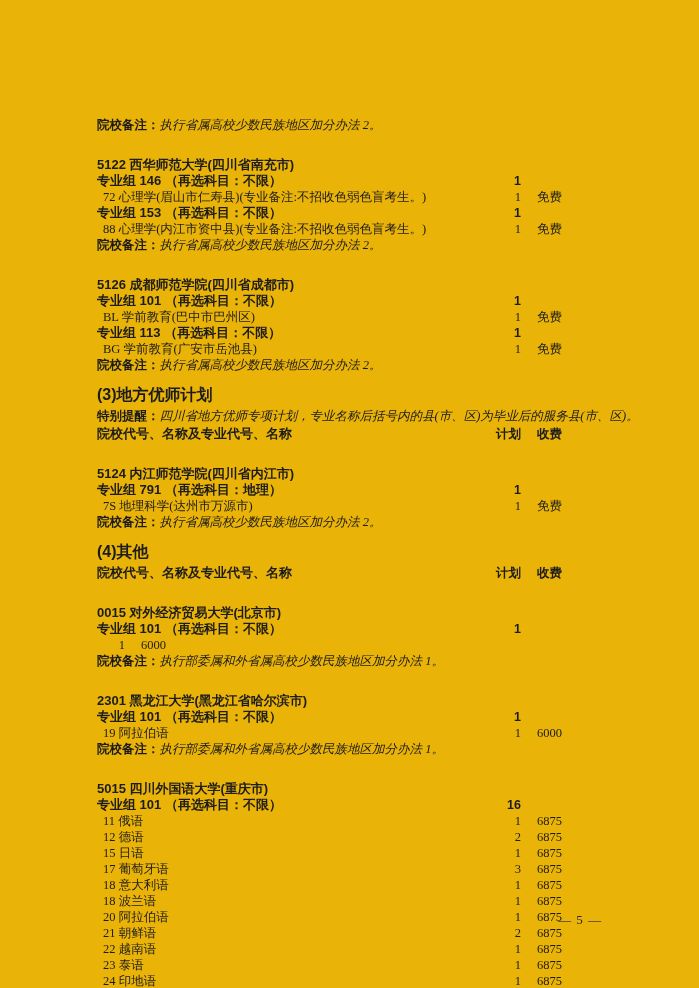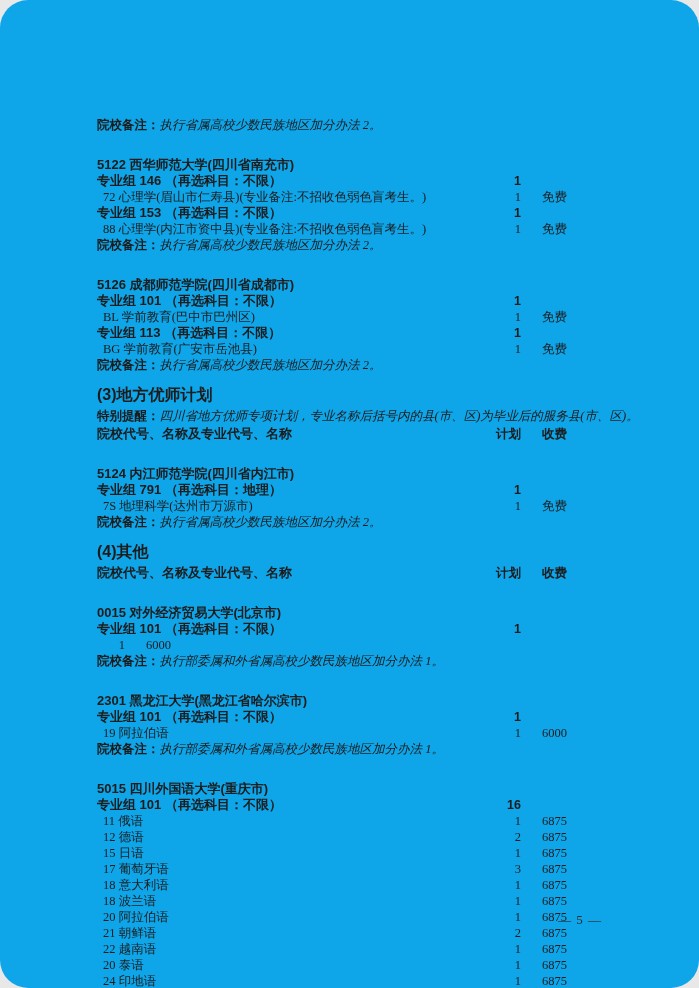--- a/index.html
+++ b/index.html
@@ -2,42 +2,41 @@
 <html><head>
 <meta charset="utf-8">
 <style>
   * { margin: 0; padding: 0; box-sizing: border-box; }
   html, body { background: #e8e8e8; }
   .page {
     position: relative;
     width: 699px;
     height: 988px;
     margin: 0 auto;
-    background: #0ea5e9;
+    background: #eab308;
     color: #1c1c1c;
     overflow: hidden;
-    border-radius: 28px;
   }
   .content {
     position: absolute;
     left: 97px;
     top: 117px;
     width: 470px;
   }
   .row {
     display: flex;
     align-items: baseline;
     height: 16px;
     line-height: 16px;
     font-size: 12.5px;
     font-family: "Liberation Serif", "DejaVu Serif", serif;
   }
   .cell-text { flex: 1 1 auto; white-space: nowrap; overflow: visible; }
   .cell-plan { flex: 0 0 28px; width: 28px; text-align: right; }
-  .cell-fee  { flex: 0 0 46px; width: 46px; padding-left: 16px; text-align: right; }
+  .cell-fee  { flex: 0 0 46px; width: 46px; padding-left: 16px; text-align: left; }
 
   .row.school .cell-text,
   .row.group  .cell-text,
   .row.header .cell-text {
     font-family: "Liberation Sans", "DejaVu Sans", sans-serif;
     font-weight: bold;
     font-size: 13px;
   }
   .row.group .cell-plan,
   .row.header .cell-plan,
@@ -279,21 +278,21 @@
         <span class="cell-text">21 朝鲜语</span>
         <span class="cell-plan">2</span>
         <span class="cell-fee">6875</span>
       </div>
       <div class="row major">
         <span class="cell-text">22 越南语</span>
         <span class="cell-plan">1</span>
         <span class="cell-fee">6875</span>
       </div>
       <div class="row major">
-        <span class="cell-text">20 泰语</span>
+        <span class="cell-text">23 泰语</span>
         <span class="cell-plan">1</span>
         <span class="cell-fee">6875</span>
       </div>
       <div class="row major">
         <span class="cell-text">24 印地语</span>
         <span class="cell-plan">1</span>
         <span class="cell-fee">6875</span>
       </div>
     </div>
   <div class="page-number">— 5 —</div>

